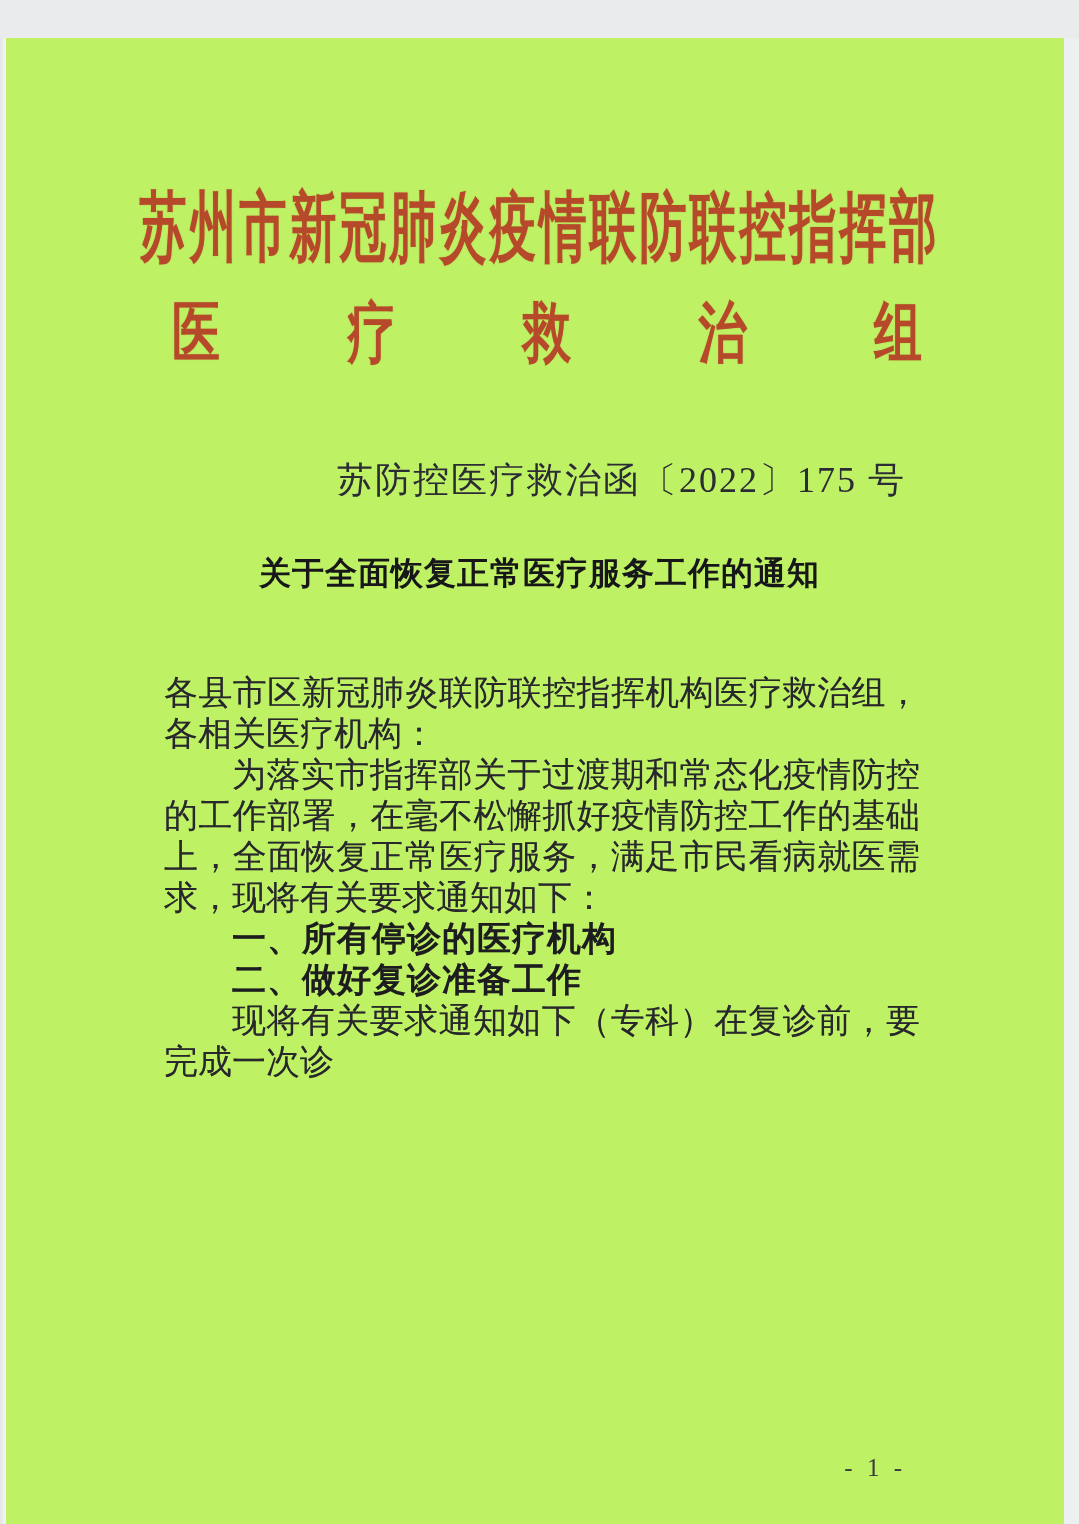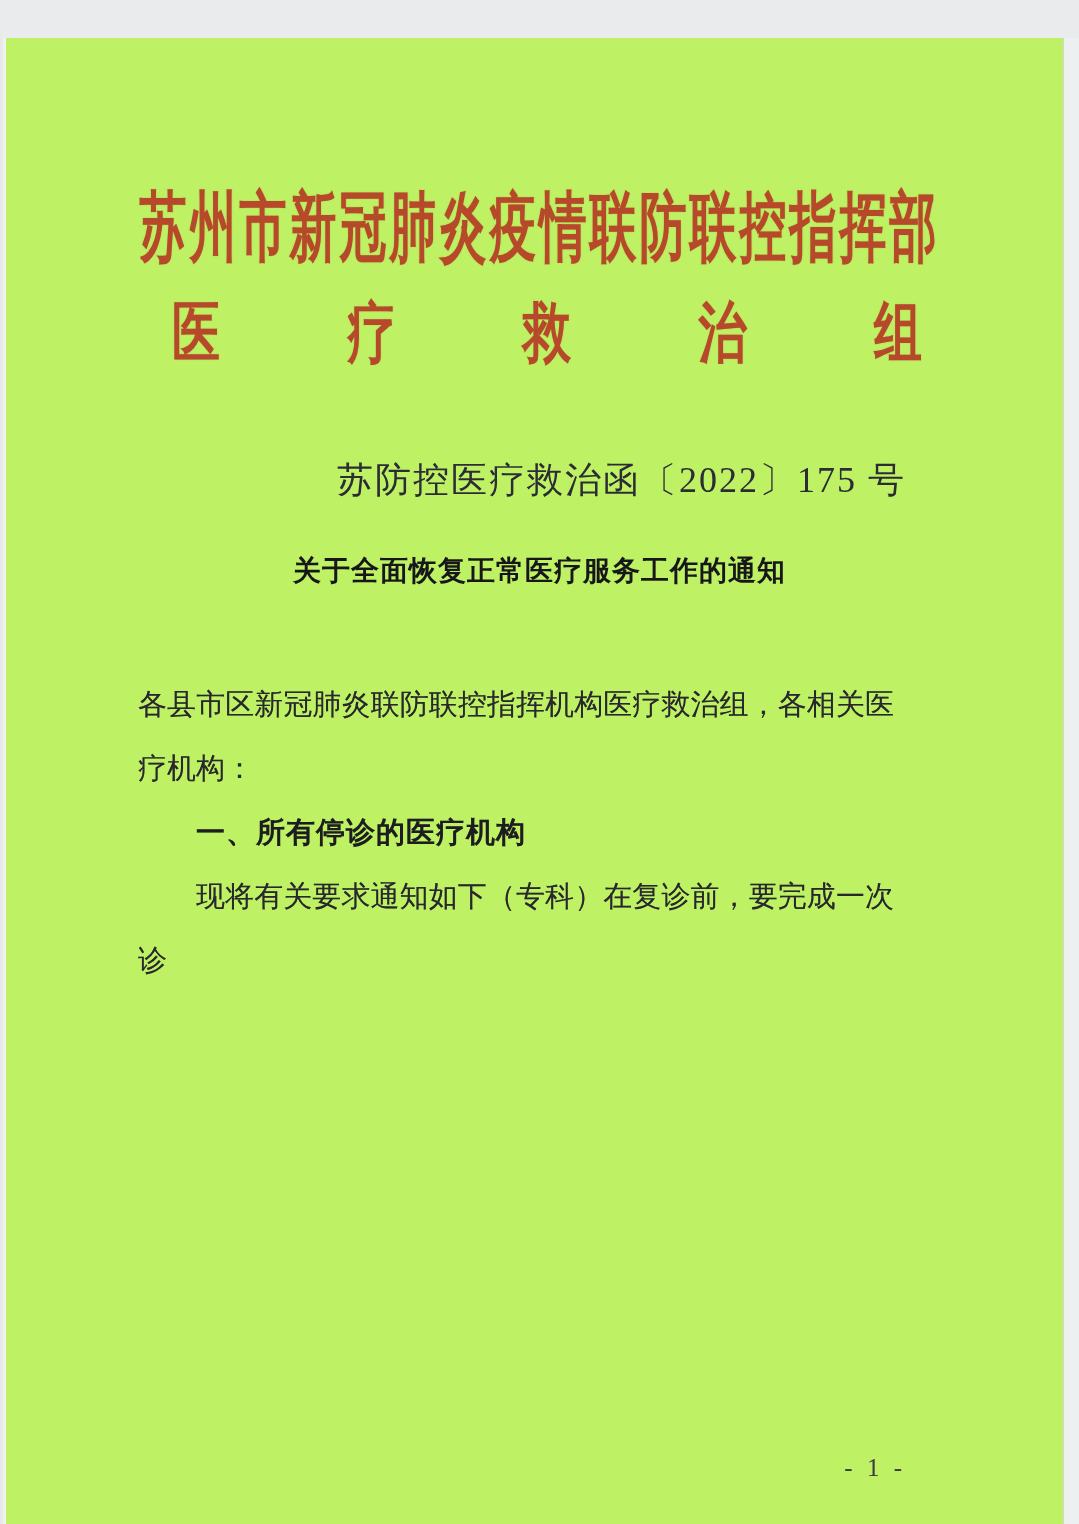--- a/index.html
+++ b/index.html
@@ -80,36 +80,36 @@
     letter-spacing: 2px;
     color: #2c2c34;
   }
 
   
   .notice-title {
     position: absolute;
     left: 0; right: 0;
     top: 518px;
     text-align: center;
-    font-size: 28px;
+    font-size: 32px;
     font-weight: 700;
     letter-spacing: 1px;
     color: #17171a;
     line-height: 1.1;
     white-space: nowrap;
   }
 
   
   .doc-body {
     position: absolute;
-    left: 138px;
+    left: 164px;
     width: 756px;
     top: 634px;
-    font-size: 29px;
-    line-height: 64px;
+    font-size: 34px;
+    line-height: 41px;
     color: #27272c;
     text-align: justify;
     text-shadow: 0 0 0.5px rgba(40,40,45,0.4);
   }
   .doc-body p {
     margin: 0;
     padding: 0;
   }
   .para {
     text-indent: 2em;
@@ -151,21 +151,23 @@
     <span>治</span>
     <span>组</span>
   </div>
 
   <div class="doc-number">苏防控医疗救治函〔2022〕175 号</div>
 
   <div class="notice-title">关于全面恢复正常医疗服务工作的通知</div>
 
   <div class="doc-body">
     <p class="salutation">各县市区新冠肺炎联防联控指挥机构医疗救治组，各相关医疗机构：</p>
+    <p class="para">为落实市指挥部关于过渡期和常态化疫情防控的工作部署，在毫不松懈抓好疫情防控工作的基础上，全面恢复正常医疗服务，满足市民看病就医需求，现将有关要求通知如下：</p>
     <p class="section-heading">一、所有停诊的医疗机构</p>
+    <p class="section-heading">二、做好复诊准备工作</p>
     <p class="para">现将有关要求通知如下（专科）在复诊前，要完成一次诊</p>
   </div>
 
   <div class="page-number">- 1 -</div>
 
   <div class="edge edge-left"></div>
   <div class="edge edge-right"></div>
   <div class="edge edge-bottom"></div>
 
 </div>

